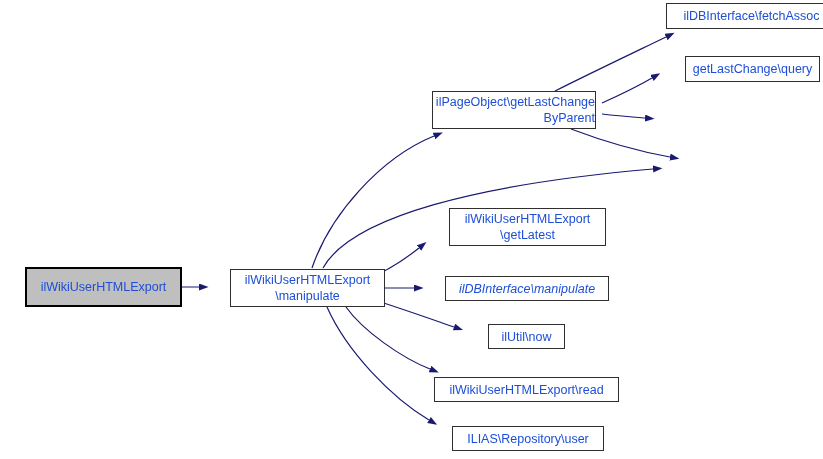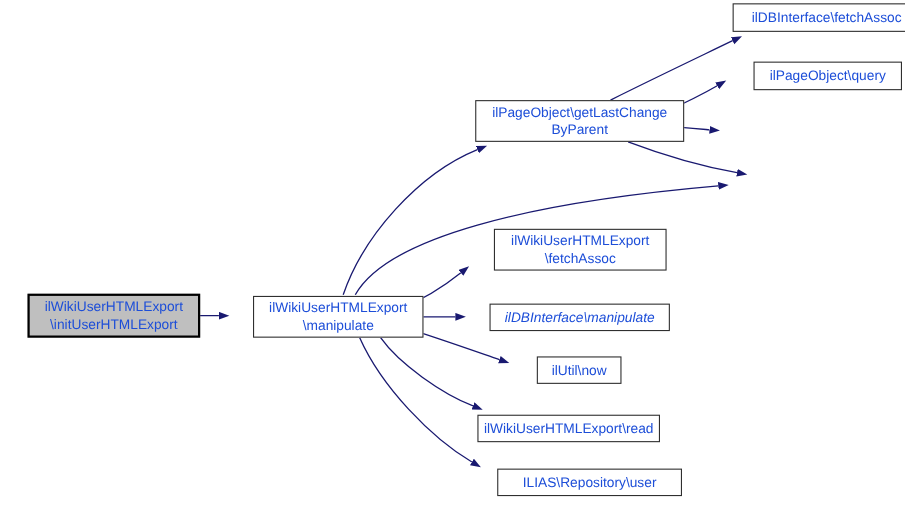--- a/index.html
+++ b/index.html
@@ -74,57 +74,56 @@
     <path class="edge" marker-end="url(#arrow)" d="M346,307 C363,331 402,358 430,369"></path>
     <path class="edge" marker-end="url(#arrow)" d="M327,307 C347,352 392,398 429,420"></path>
     <path class="edge" marker-end="url(#arrow)" d="M555,91 C595,71 635,52 666,37"></path>
     <path class="edge" marker-end="url(#arrow)" d="M602,103 C622,94 640,85 652,78"></path>
     <path class="edge" marker-end="url(#arrow)" d="M602,114 C618,116 632,117 645,118"></path>
     <path class="edge" marker-end="url(#arrow)" d="M571,129 C608,143 642,152 670,157"></path>
   </svg>
 
   <div class="node highlight" style="left:5px; top:267px; width:157px; height:40px;">
     <span class="l">ilWikiUserHTMLExport</span>
-    <span class="l">\initUserHTMLExport</span>
   </div>
 
   <div class="node" style="left:210px; top:269px; width:155px; height:38px;">
     <span class="l">ilWikiUserHTMLExport</span>
     <span class="l">\manipulate</span>
   </div>
 
-  <div class="node" style="left:412px; top:91px; width:190px; height:38px;">
+  <div class="node" style="left:412px; top:91px; width:164px; height:38px;align-items:flex-end;">
     <span class="l">ilPageObject\getLastChange</span>
     <span class="l">ByParent</span>
   </div>
 
   <div class="node" style="left:646px; top:3px; width:171px; height:26px;">
     <span class="l">ilDBInterface\fetchAssoc</span>
   </div>
 
   <div class="node" style="left:665px; top:56px; width:135px; height:26px;">
-    <span class="l">ilPageObject\query</span>
+    <span class="l">getLastChange\query</span>
   </div>
 
 
 
   <div class="node" style="left:429px; top:208px; width:157px; height:38px;">
     <span class="l">ilWikiUserHTMLExport</span>
-    <span class="l">\fetchAssoc</span>
+    <span class="l">\getLatest</span>
   </div>
 
   <div class="node" style="left:425px; top:276px; width:164px; height:25px;font-style:italic;">
     <span class="l">ilDBInterface\manipulate</span>
   </div>
 
   <div class="node" style="left:468px; top:324px; width:77px; height:25px;align-items:center;">
     <span class="l">ilUtil\now</span>
   </div>
 
-  <div class="node" style="left:414px; top:377px; width:166px; height:25px;">
+  <div class="node" style="left:414px; top:377px; width:185px; height:25px;">
     <span class="l">ilWikiUserHTMLExport\read</span>
   </div>
 
-  <div class="node" style="left:432px; top:426px; width:168px; height:25px;">
+  <div class="node" style="left:432px; top:426px; width:152px; height:25px;">
     <span class="l">ILIAS\Repository\user</span>
   </div>
 
 </div>
 
 </body></html>

